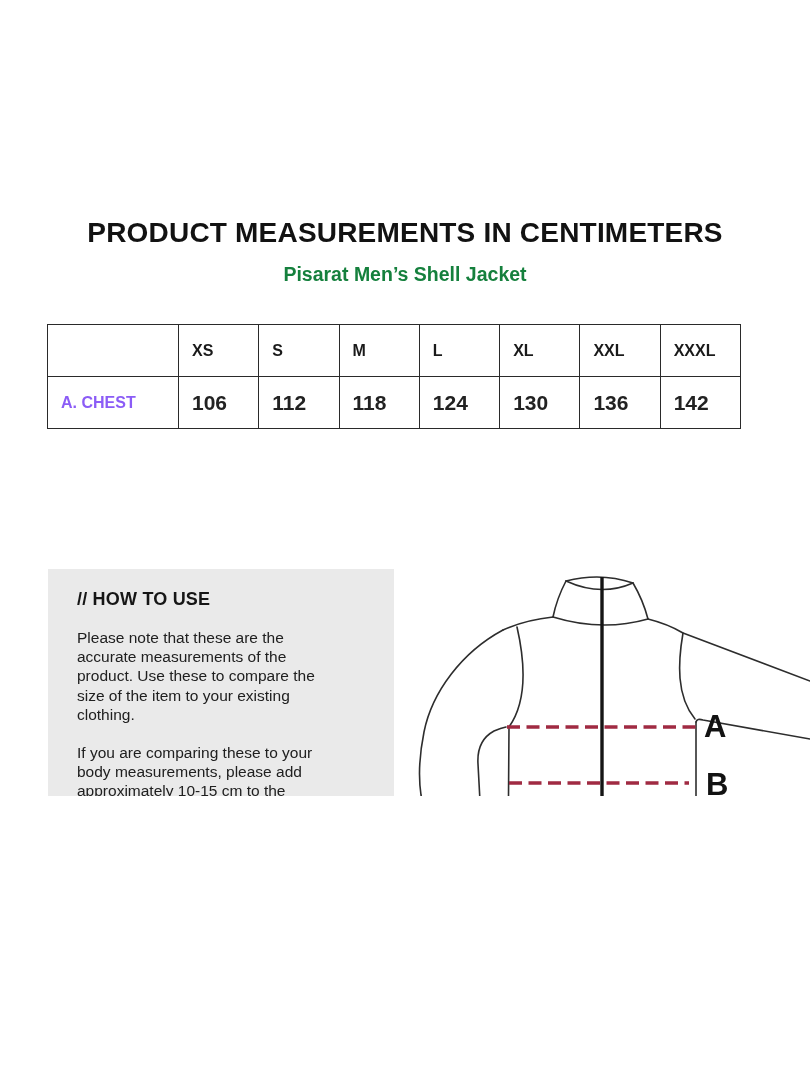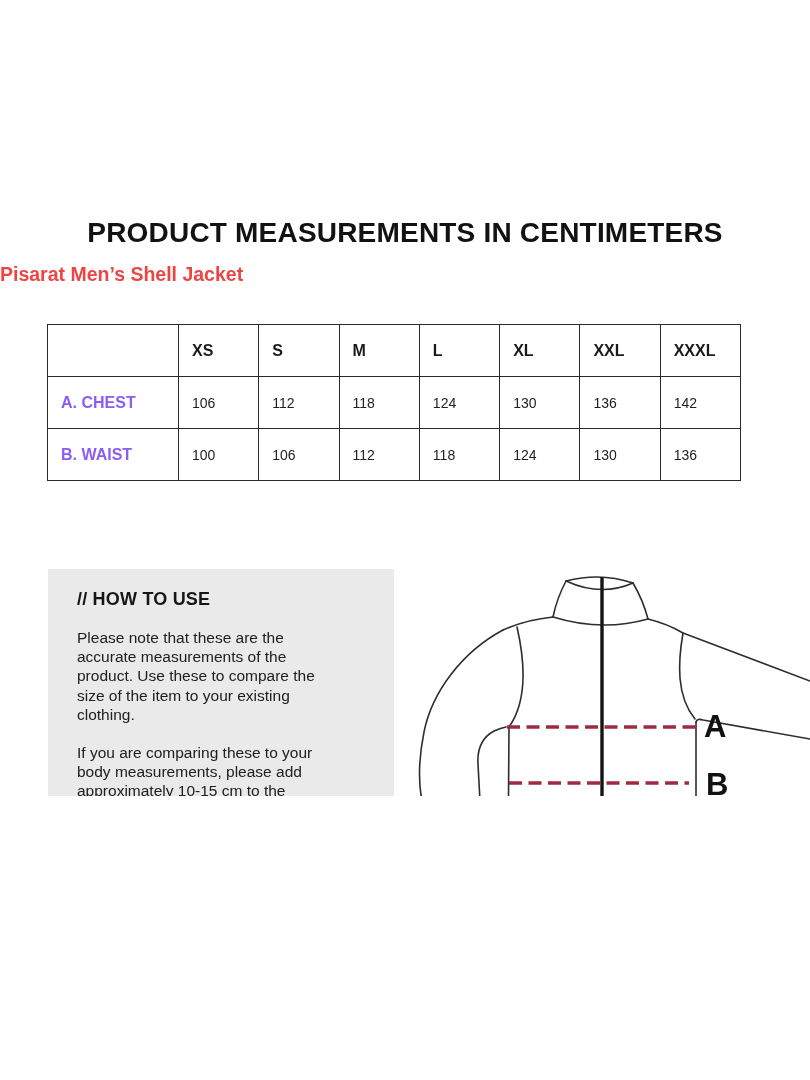--- a/index.html
+++ b/index.html
@@ -22,24 +22,24 @@
     font-size: 28px;
     font-weight: 700;
     letter-spacing: 0.2px;
     color: #121212;
   }
   .subtitle {
     position: absolute;
     top: 263px;
     left: 0;
     width: 810px;
-    text-align: left;
+    text-align: center;
     font-size: 19.5px;
     font-weight: 700;
-    color: #ef4444;
+    color: #15803d;
   }
   table.size-table {
     position: absolute;
     left: 47px;
     top: 324px;
     width: 694px;
     border-collapse: collapse;
     table-layout: fixed;
     padding-left: 44px;
   }
@@ -49,21 +49,21 @@
     padding: 0 0 0 13px;
     text-align: left;
     vertical-align: middle;
     font-size: 16px;
     white-space: nowrap;
     overflow: hidden;
   }
   .size-table col.label-col { width: 131px; }
   .size-table th { font-weight: 700; color: #1a1a1a; }
   .size-table td.row-label { font-weight: 700; color: #8b5cf6; }
-  .size-table td.value { font-weight: 400; color: #222222; font-size: 14px; }
+  .size-table td.value { font-weight: 700; color: #222222; font-size: 21px; }
   .howto-box {
     position: absolute;
     left: 48px;
     top: 569px;
     width: 346px;
     height: 329px;
     background: #EAEAEA;
     padding: 20px 28px 0 29px;
   }
   .howto-heading {
@@ -132,30 +132,20 @@
       <tr>
         <td class="row-label">A. CHEST</td>
         <td class="value">106</td>
         <td class="value">112</td>
         <td class="value">118</td>
         <td class="value">124</td>
         <td class="value">130</td>
         <td class="value">136</td>
         <td class="value">142</td>
       </tr>
-      <tr>
-        <td class="row-label">B. WAIST</td>
-        <td class="value">100</td>
-        <td class="value">106</td>
-        <td class="value">112</td>
-        <td class="value">118</td>
-        <td class="value">124</td>
-        <td class="value">130</td>
-        <td class="value">136</td>
-      </tr>
     </tbody>
   </table>
 
   <div class="howto-box">
     <div class="howto-heading">// HOW TO USE</div>
     <p class="howto-text">Please note that these are the accurate measurements of the product. Use these to compare the size of the item to your existing clothing.</p>
     <p class="howto-text">If you are comparing these to your body measurements, please add approximately 10-15 cm to the measurement.</p>
   </div>
 
   <div class="diagram">

